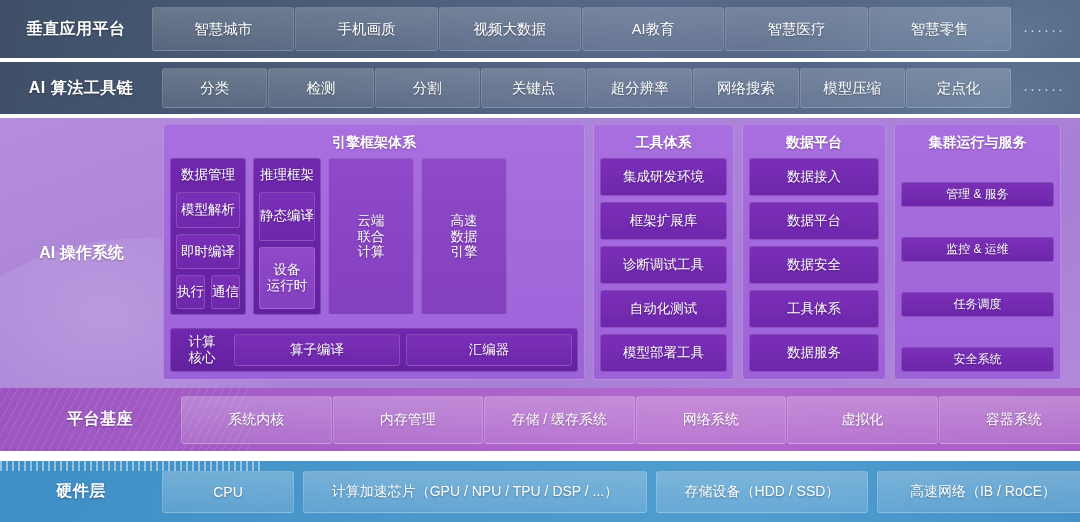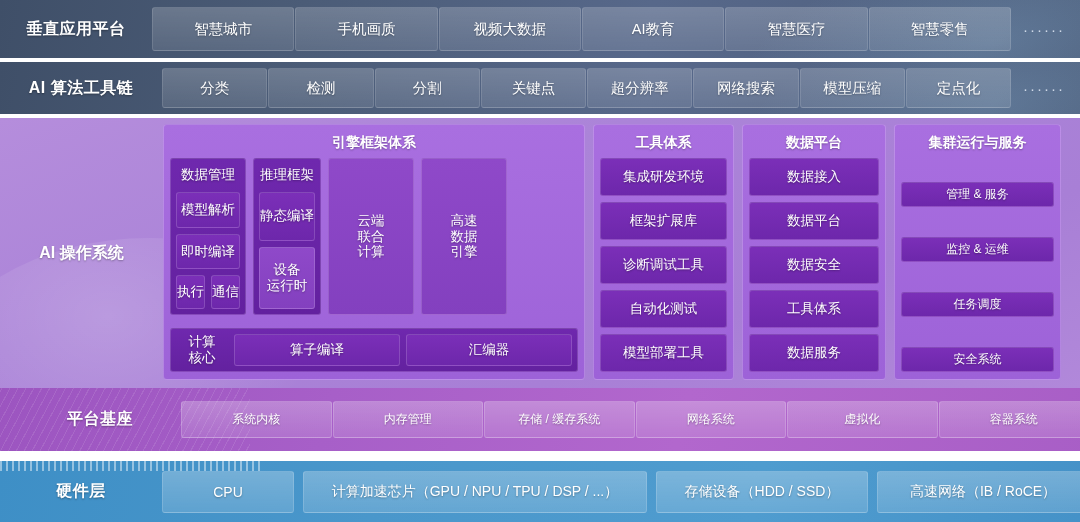--- a/index.html
+++ b/index.html
@@ -130,21 +130,21 @@
     padding-left:19px;
   }
   #row-base::before{
     content:"";position:absolute;left:-30px;top:-30px;width:280px;height:130px;
     background:repeating-linear-gradient(118deg,rgba(255,255,255,.10) 0 1px,rgba(255,255,255,0) 1px 7px);
     pointer-events:none;z-index:1;
   }
   #row-base .row-label{width:162px;font-size:16px;}
   #row-base .chips{padding-right:10px;height:44px;}
   #row-base .chip{
-    height:37px;font-size:12px;
+    height:48px;font-size:14px;
     background:linear-gradient(180deg,rgba(255,255,255,.26),rgba(255,255,255,.12));
     border:1px solid rgba(255,255,255,.18);
   }
 
   
   #row-hw{
     top:461px;height:61px;
     background:linear-gradient(100deg,#3e8fc6 0%,#4a97cb 35%,#4f9ccf 70%,#4592c8 100%);
   }
   #row-hw::before{

